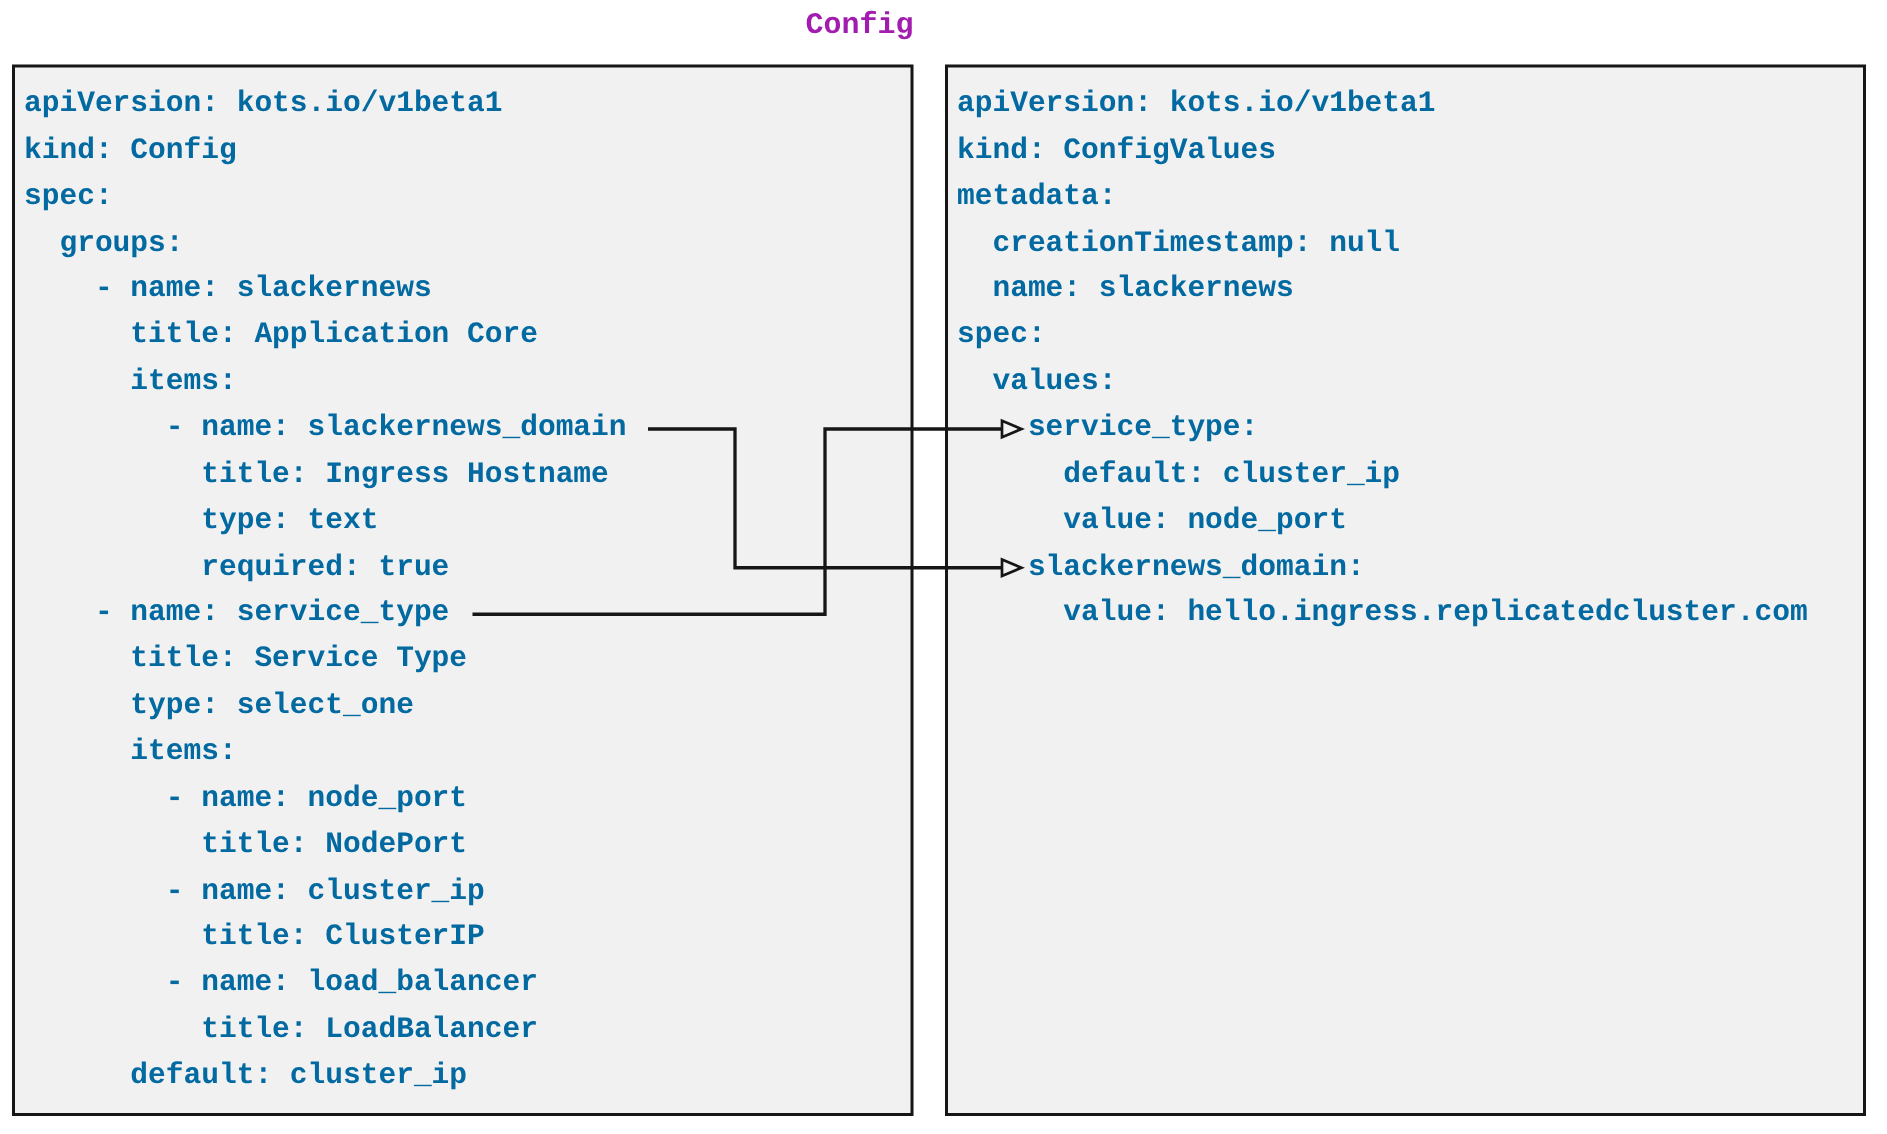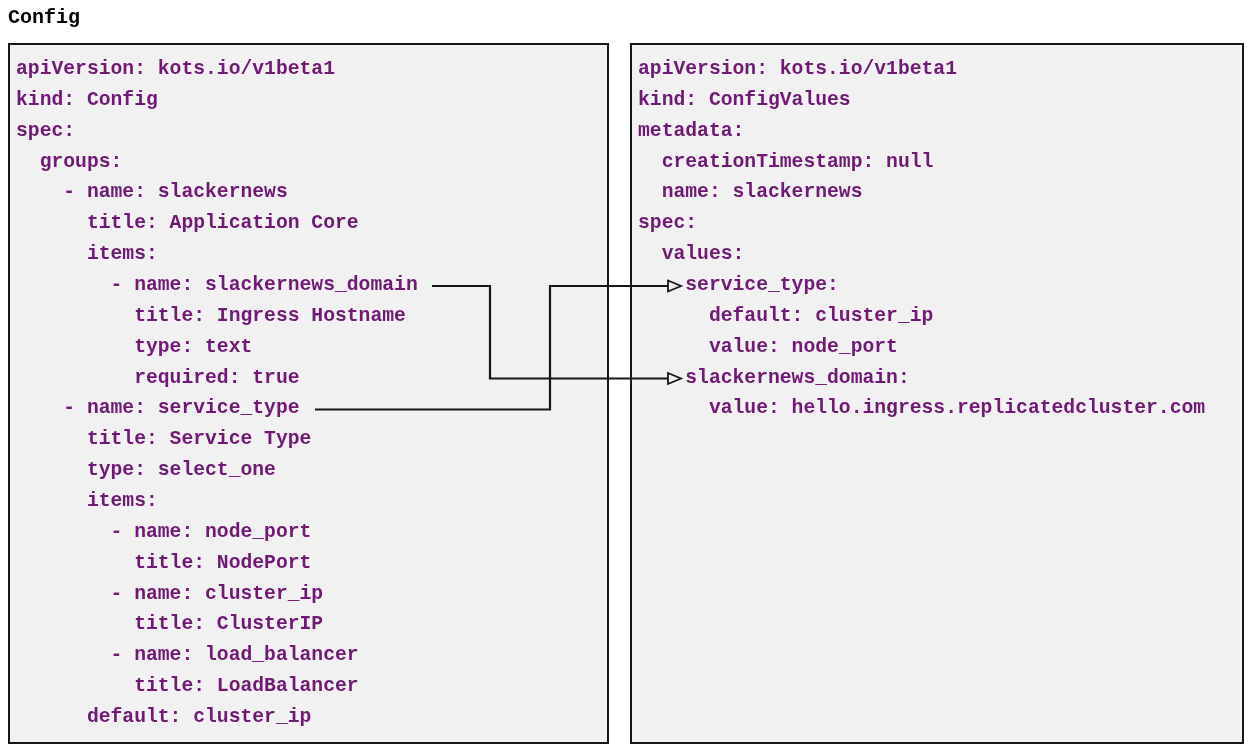--- a/index.html
+++ b/index.html
@@ -7,46 +7,46 @@
     position: relative;
     width: 1258px;
     height: 756px;
     background: #ffffff;
     overflow: hidden;
     font-family: "Liberation Mono", "DejaVu Sans Mono", monospace;
   }
   .panel-title {
     position: absolute;
     top: 7px;
-    text-align: left;
+    text-align: right;
     font-weight: bold;
     font-size: 20px;
     line-height: 22px;
-    color: #000000;
+    color: #a21caf;
   }
   #title-config { left: 8px; width: 601px; }
   #title-configvalues { left: 630px; width: 614px; }
   .panel {
     position: absolute;
     top: 43px;
     height: 701px;
     background: #f1f1f1;
     border: 2px solid #161616;
     box-sizing: border-box;
   }
   #panel-config { left: 8px; width: 601px; }
   #panel-configvalues { left: 630px; width: 614px; }
   .yaml {
     margin: 0;
     padding: 9px 4px 0 6px;
     font-family: inherit;
     font-weight: bold;
     font-size: 19.7px;
     line-height: 30.86px;
-    color: #701a75;
+    color: #0369a1;
     white-space: pre;
   }
   .arrows {
     position: absolute;
     left: 0;
     top: 0;
     width: 1258px;
     height: 756px;
     pointer-events: none;
   }

